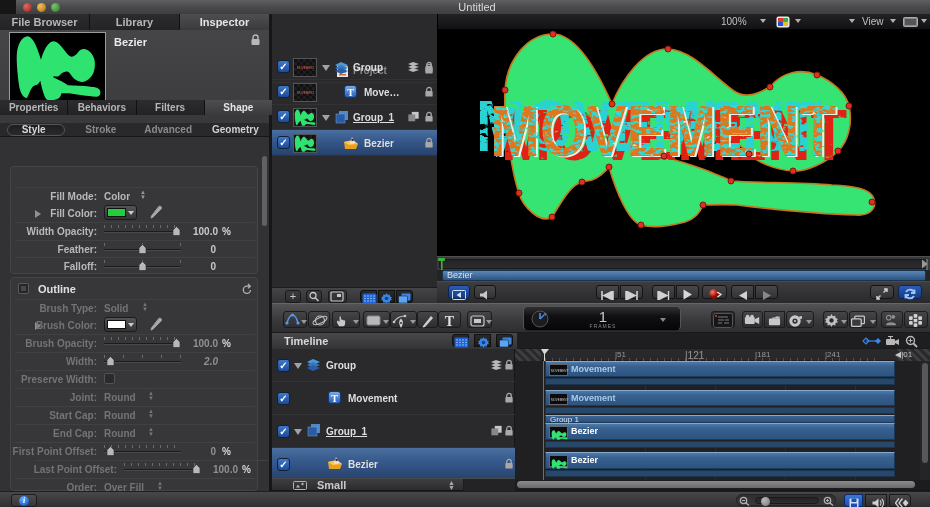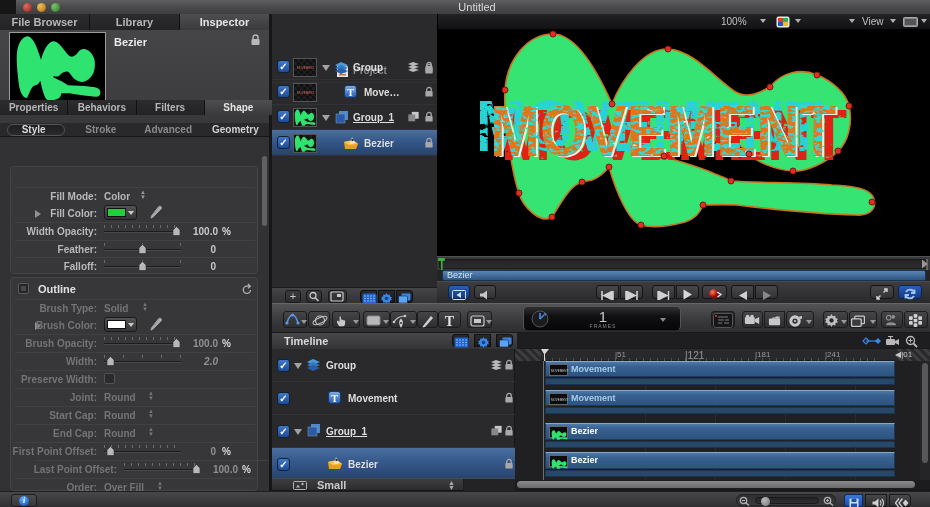--- a/index.html
+++ b/index.html
@@ -817,20 +817,23 @@
         <div class="barname" style="color:#a8cce8;">Movement</div>
       </div>
     <div class="subbar" style="top:17px;"></div>
     <div class="bar" style="top:29px;height:16px;">
         <div class="barthumb">
           <div class="abs" style="left:1px;top:4px;font-size:3px;color:#c8c8c8;">MOVEMENT</div>
         </div>
         <div class="barname" style="color:#a8cce8;">Movement</div>
       </div>
     <div class="subbar" style="top:46px;"></div>
+    <div class="bar" style="top:54px;height:8px;background:linear-gradient(#3c6492,#2c4f7c);">
+        <div class="abs" style="left:4px;top:-1px;font-size:8px;color:#d8e4f0;">Group 1</div>
+      </div>
     <div class="bar" style="top:62px;height:17px;">
         <div class="barthumb" style="background:#0c0c0e;"><svg width="17" height="10" viewBox="490 30 395 200" preserveAspectRatio="none" style="margin:1px;">
             <path d="M 505 91 C 507 60 528 35 553 35 C 578 35 600 78 612 105 C 622 80 644 49 668 50 C 692 51 713 77 734 92 C 746 100 757 95 770 88 C 782 73 801 69 817 76 C 832 82 846 94 849 107 C 853 124 848 143 838 152 C 828 163 806 173 793 172 C 775 171 757 163 749 155 C 744 150 738 143 731 141 C 716 138 703 146 692 153 C 682 159 671 151 664 157 C 676 162 700 168 715 175 C 725 179 728 180 731 182 C 760 184 800 183 832 186 C 852 187 871 189 874 200 C 877 211 868 217 856 216 C 818 215 770 210 737 206 C 720 205 710 206 703 206 C 700 214 695 220 685 223 C 670 227 652 229 641 226 C 628 222 616 192 609 168 C 604 174 598 179 592 181 C 588 182 585 182 582 183 C 570 186 561 204 552 218 C 541 225 523 209 519 194 C 513 178 503 120 505 91 Z" fill="#2fe371"></path>
           </svg></div>
         <div class="barname">Bezier</div>
       </div>
     <div class="subbar" style="top:80px;"></div>
     <div class="bar" style="top:91px;height:17px;">
         <div class="barthumb" style="background:#0c0c0e;"><svg width="17" height="10" viewBox="490 30 395 200" preserveAspectRatio="none" style="margin:1px;">
             <path d="M 505 91 C 507 60 528 35 553 35 C 578 35 600 78 612 105 C 622 80 644 49 668 50 C 692 51 713 77 734 92 C 746 100 757 95 770 88 C 782 73 801 69 817 76 C 832 82 846 94 849 107 C 853 124 848 143 838 152 C 828 163 806 173 793 172 C 775 171 757 163 749 155 C 744 150 738 143 731 141 C 716 138 703 146 692 153 C 682 159 671 151 664 157 C 676 162 700 168 715 175 C 725 179 728 180 731 182 C 760 184 800 183 832 186 C 852 187 871 189 874 200 C 877 211 868 217 856 216 C 818 215 770 210 737 206 C 720 205 710 206 703 206 C 700 214 695 220 685 223 C 670 227 652 229 641 226 C 628 222 616 192 609 168 C 604 174 598 179 592 181 C 588 182 585 182 582 183 C 570 186 561 204 552 218 C 541 225 523 209 519 194 C 513 178 503 120 505 91 Z" fill="#2fe371"></path>

